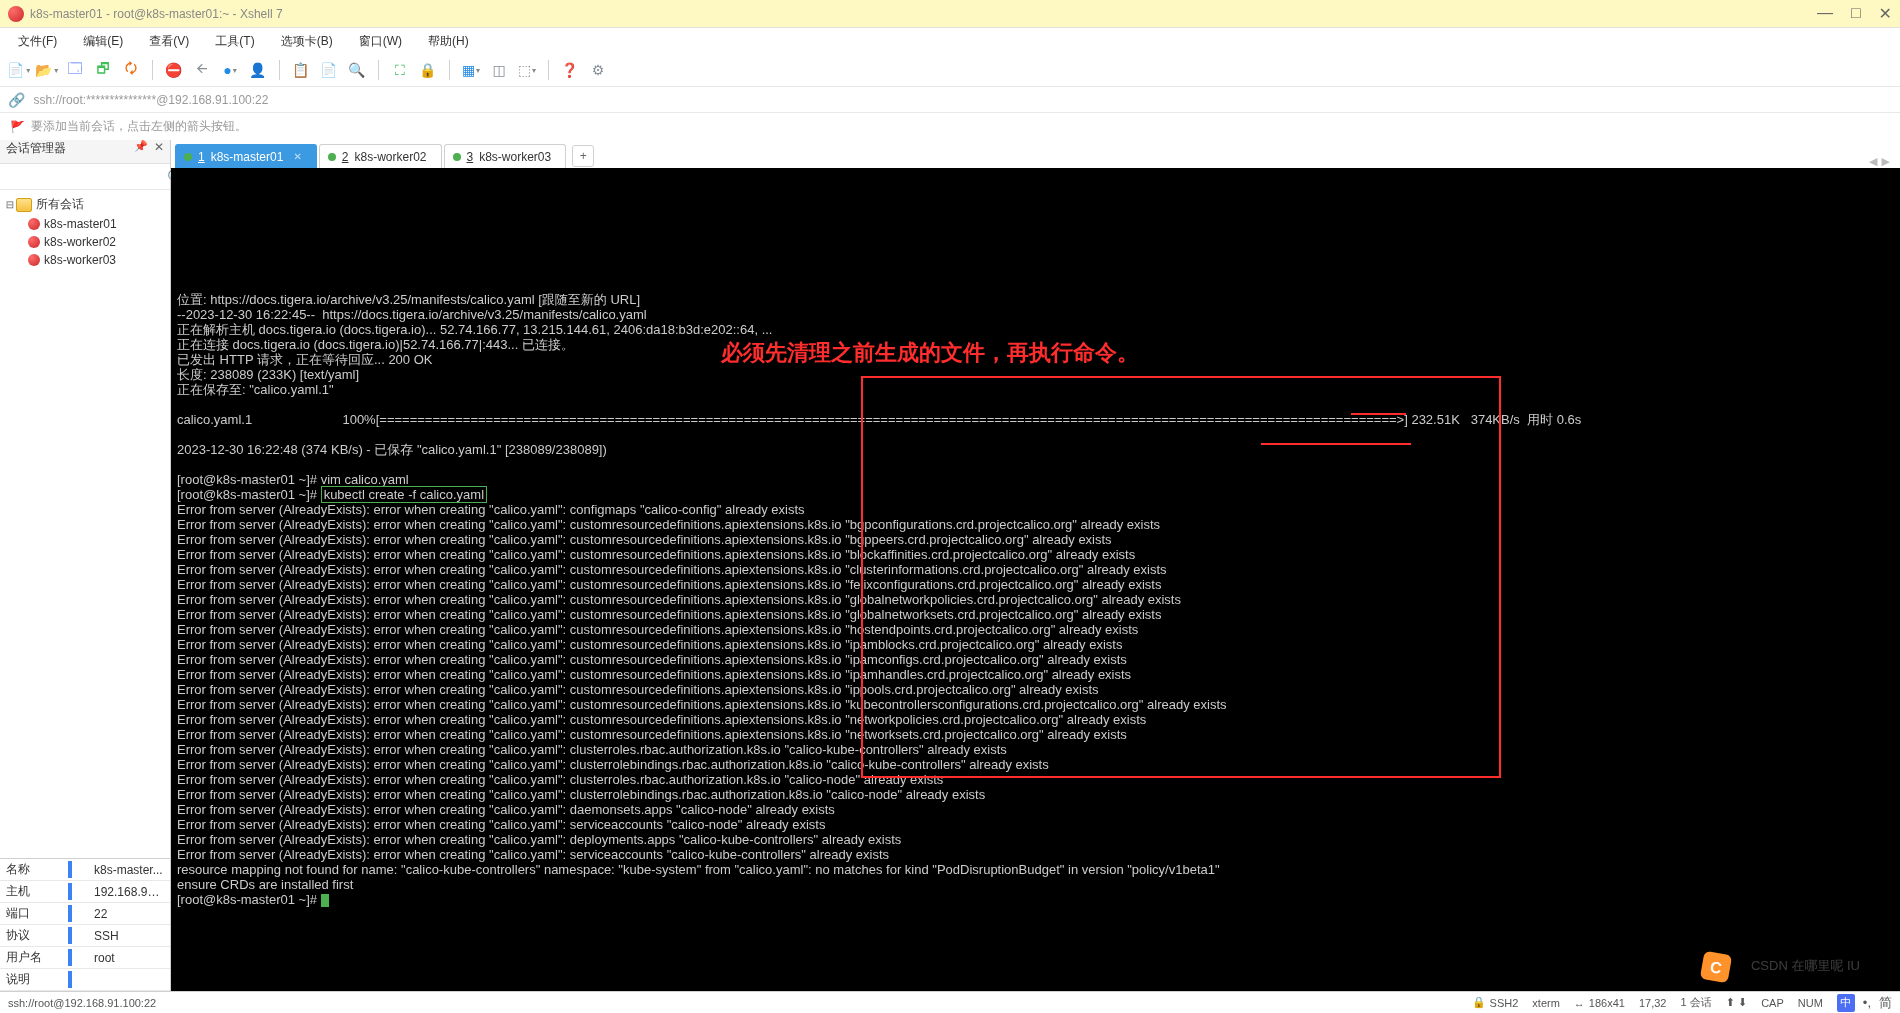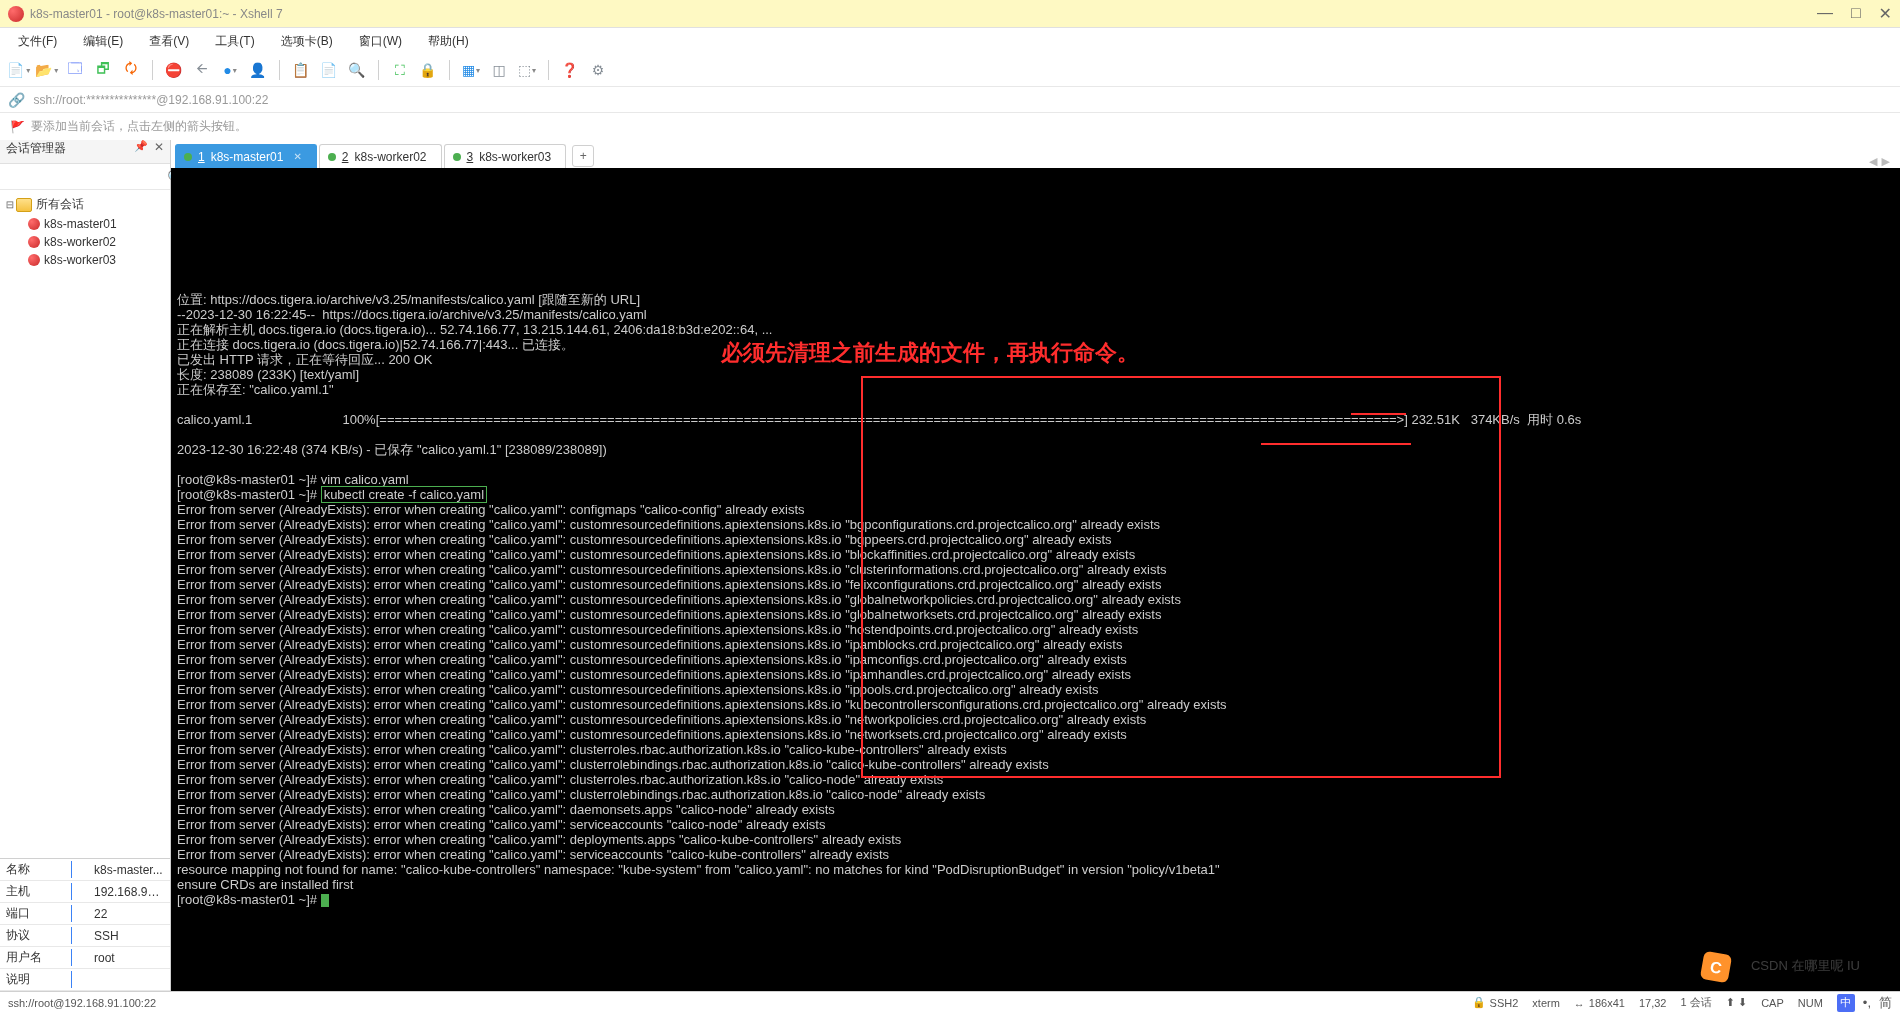--- a/index.html
+++ b/index.html
@@ -32,21 +32,21 @@
 .tree { flex: 1; padding: 4px 0; overflow: auto; }
 .tree-item { display: flex; align-items: center; padding: 2px 4px; cursor: pointer; white-space: nowrap; }
 .tree-toggle { width: 12px; font-size: 10px; color: #666; text-align: center; }
 .tree-icon { width: 16px; height: 14px; margin-right: 4px; }
 .folder-icon { background: linear-gradient(#ffe08a, #f5c242); border: 1px solid #d4a017; border-radius: 2px; }
 .sess-icon { width: 12px; height: 12px; border-radius: 50%; background: radial-gradient(circle at 30% 30%, #ff6b6b, #c92a2a); margin-right: 4px; }
 .tree-label { font-size: 12px; }
 .tree-child { padding-left: 28px; }
 .prop-grid { border-top: 1px solid #d0d0d0; }
 .prop-row { display: flex; border-bottom: 1px solid #e8e8e8; height: 22px; align-items: center; }
-.prop-key { width: 72px; padding: 0 6px; border-right: 1px solid #3b82f6; font-size: 12px; }
+.prop-key { width: 72px; padding: 0 6px; border-right: 4px solid #3b82f6; font-size: 12px; }
 .prop-val { flex: 1; padding: 0 6px; font-size: 12px; overflow: hidden; text-overflow: ellipsis; white-space: nowrap; margin-left: 16px; }
 .content { flex: 1; display: flex; flex-direction: column; background: #000; min-width: 0; }
 .tabs { height: 28px; background: #fff; display: flex; align-items: flex-end; padding: 0 4px; gap: 0; }
 .tab { height: 24px; padding: 0 14px 0 8px; display: flex; align-items: center; gap: 6px; border: 1px solid #d0d0d0; border-bottom: none; background: #fff; cursor: pointer; font-size: 12px; position: relative; margin-right: 2px; border-radius: 3px 3px 0 0; }
 .tab.active { background: #3b9ae1; color: #fff; border-color: #3b9ae1; }
 .tab .dot { width: 8px; height: 8px; border-radius: 50%; background: #4caf50; }
 .tab .num { text-decoration: underline; }
 .tab .tab-close { font-size: 10px; color: inherit; opacity: 0.7; margin-left: 4px; }
 .tab-add { width: 22px; height: 22px; display: flex; align-items: center; justify-content: center; cursor: pointer; color: #666; border: 1px solid #d0d0d0; border-radius: 3px; margin-left: 4px; margin-bottom: 1px; }
 .tabs-nav { margin-left: auto; display: flex; gap: 4px; padding-right: 6px; color: #bbb; font-size: 11px; }

